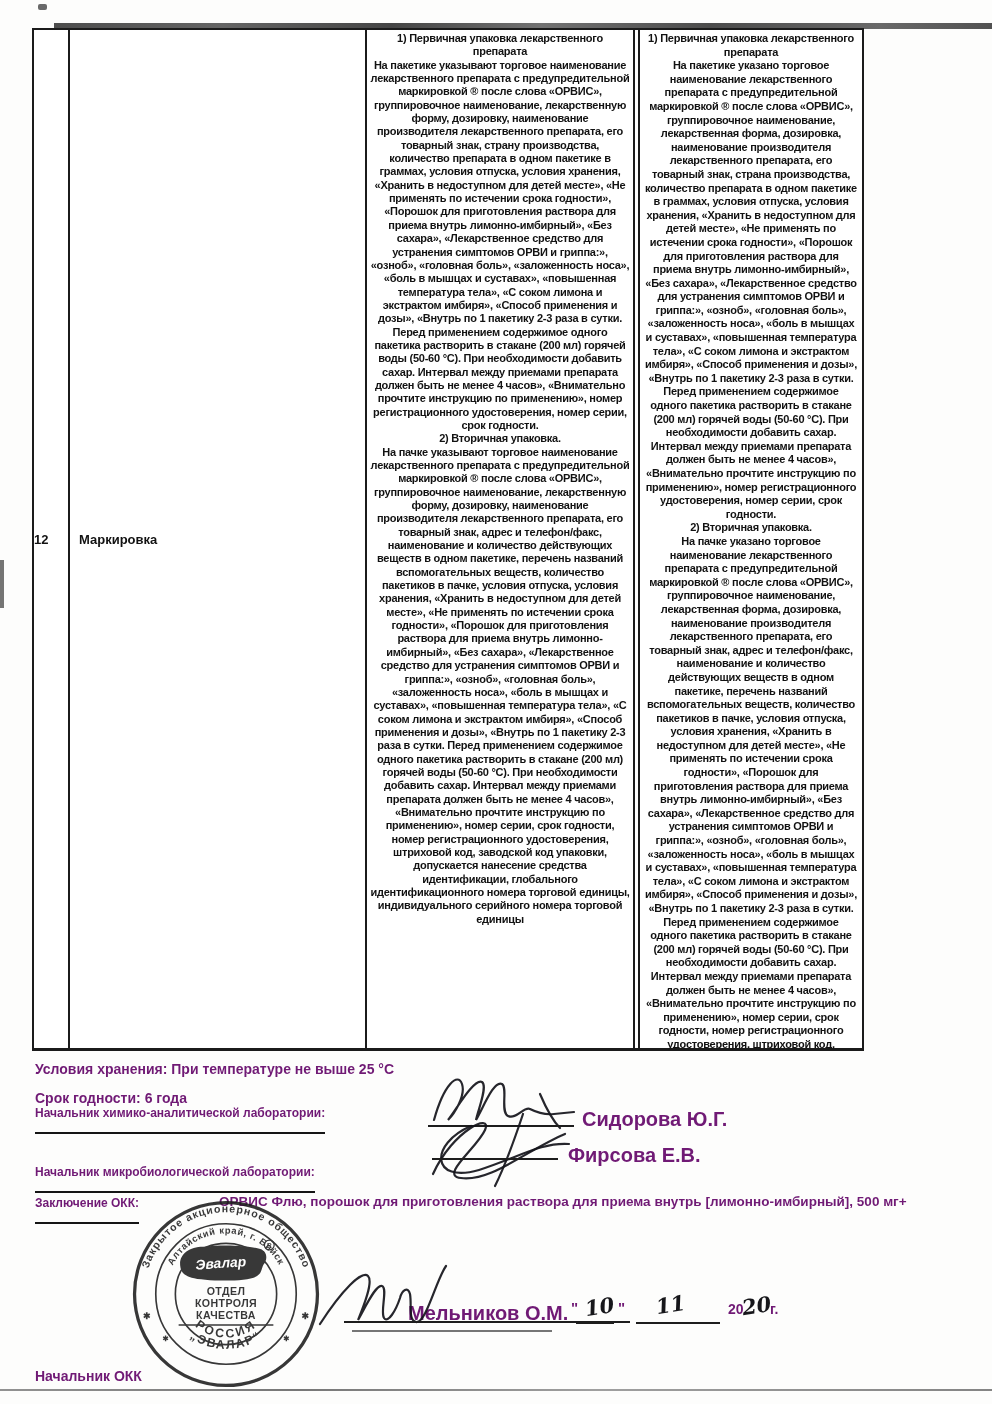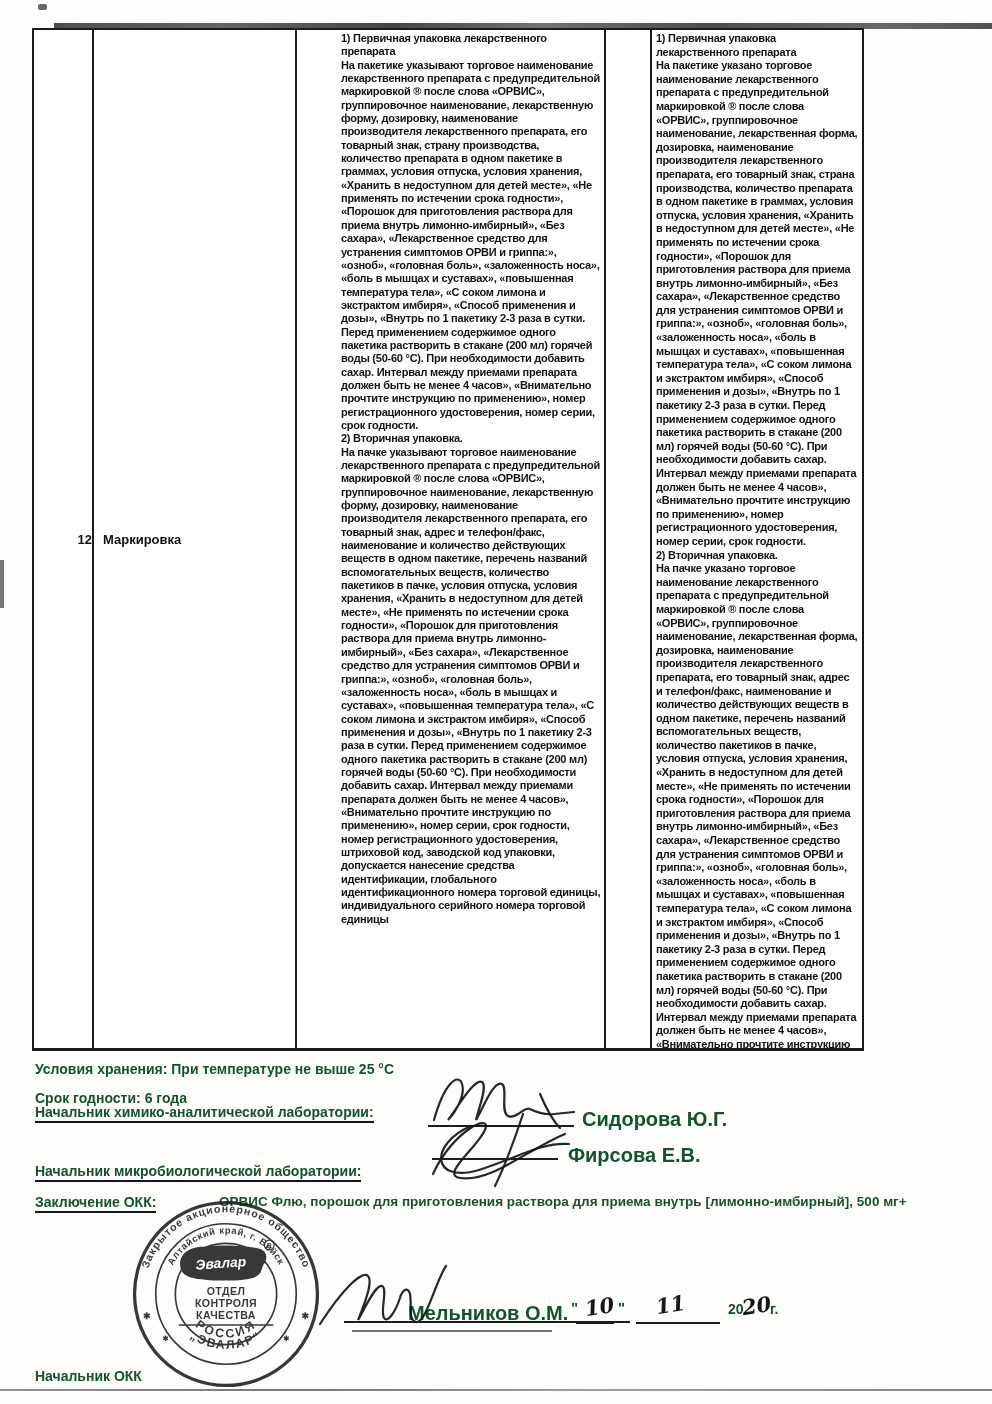--- a/index.html
+++ b/index.html
@@ -12,33 +12,33 @@
     opacity:.85;}
   .scan-line-bottom{position:absolute;left:0;top:1389px;width:992px;height:2px;
     background:linear-gradient(90deg,#777,#555 30%,#888 60%,#666);opacity:.8;}
   .speck-tl{position:absolute;left:38px;top:4px;width:9px;height:6px;background:#444;border-radius:2px;opacity:.8;}
   .speck-left{position:absolute;left:0;top:560px;width:4px;height:48px;background:#3a3a3a;opacity:.7;}
 
   
   .doc-table{position:absolute;left:32px;top:28px;width:832px;height:1023px;
     border:2px solid #1b1b1b;border-bottom-width:3px;display:flex;box-sizing:border-box;background:#fff;}
   .cell{box-sizing:border-box;overflow:hidden;}
-  .c1{width:60px;border-right:2px solid #1b1b1b;display:flex;align-items:center;justify-content:flex-end;
+  .c1{width:36px;border-right:2px solid #1b1b1b;display:flex;align-items:center;justify-content:flex-start;
       font-weight:700;font-size:13px;}
-  .c2{width:203px;border-right:2px solid #1b1b1b;display:flex;align-items:center;
+  .c2{width:297px;border-right:2px solid #1b1b1b;display:flex;align-items:center;
       padding-left:9px;font-weight:700;font-size:13px;}
   .c3{width:268px;border-right:2px solid #1b1b1b;padding:2px 3px;}
   .tgap{width:3px;}
   .c4{flex:1;border-left:2px solid #1b1b1b;padding:2px 4px;}
-  .c3,.c4{font-size:11px;line-height:13.35px;font-weight:700;letter-spacing:-0.25px;margin-left:41px;}
+  .c3,.c4{font-size:11px;line-height:13.35px;font-weight:700;text-align:center;letter-spacing:-0.25px;}
   .c4{line-height:13.6px;}
 
   
-  .fline{position:absolute;font-weight:700;font-size:14px;white-space:nowrap;color:#14532d;}
-  .lbl-ul{border-bottom:2px solid #151515;padding-bottom:1px;font-size:14px;}
+  .fline{position:absolute;font-weight:700;font-size:14px;white-space:nowrap;color:#701a75;}
+  .lbl-ul{border-bottom:2px solid #151515;padding-bottom:12px;font-size:12px;}
   .okk-line{font-size:13.5px;}
   .name{font-size:20px;}
   .hline{position:absolute;background:#1d1d1d;height:2px;}
   .hand{position:absolute;font-family:"DejaVu Serif",serif;font-style:italic;font-weight:700;
         font-size:21px;color:#16161a;transform:rotate(-9deg);white-space:nowrap;}
   .pq{font-size:15px;font-weight:700;}
 
   svg{position:absolute;overflow:visible;}
   .sig path{fill:none;stroke:#14141a;stroke-width:2.2;stroke-linecap:round;opacity:.92;}
   .stamp{opacity:.88;}

